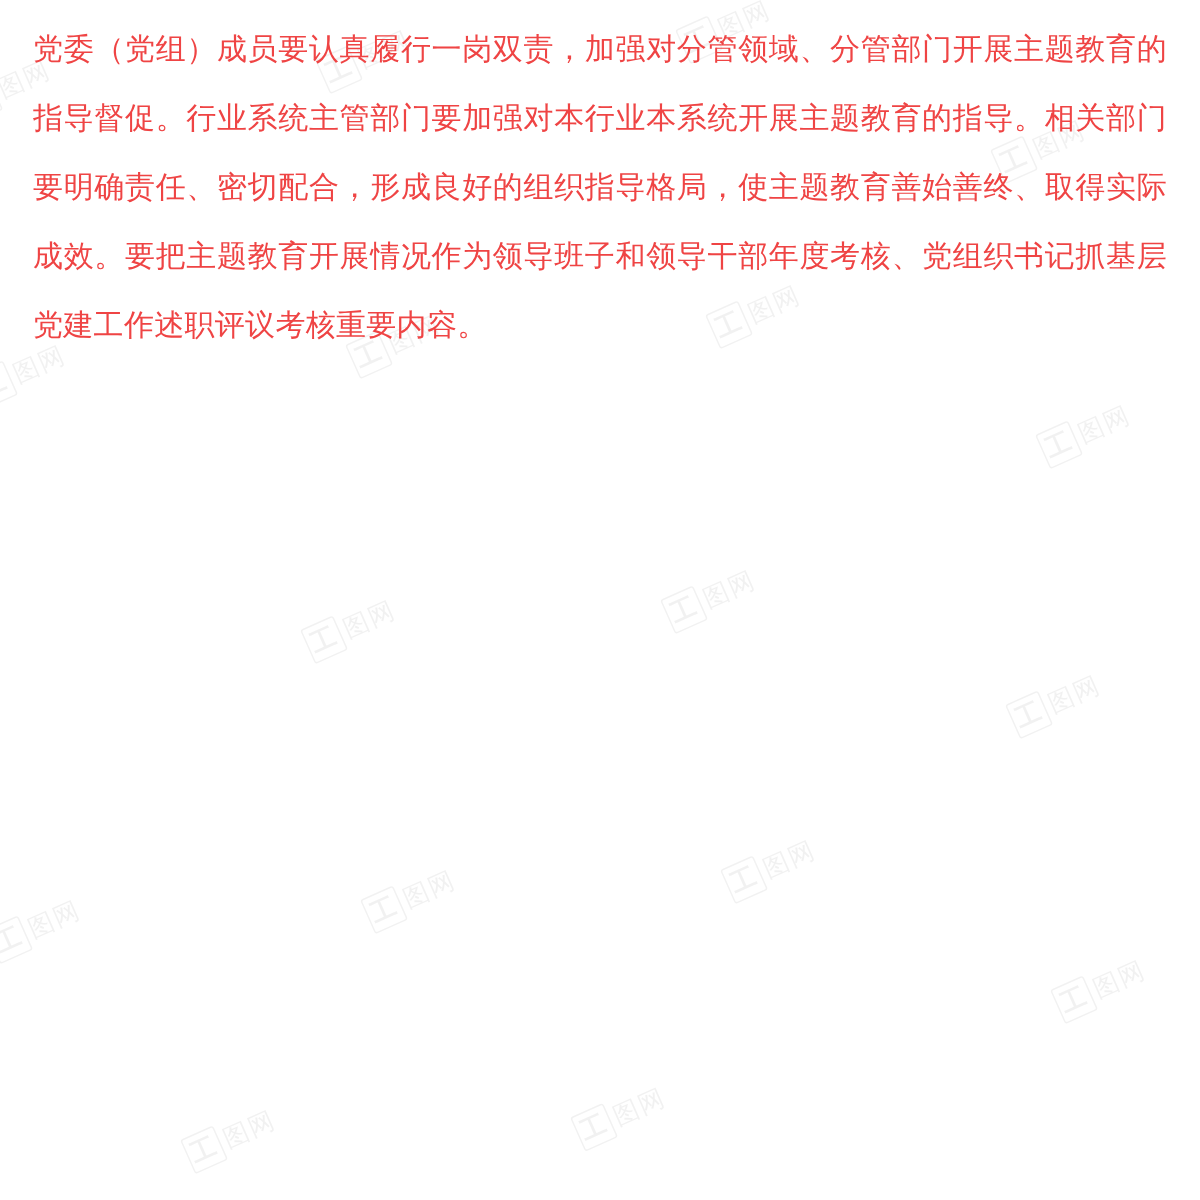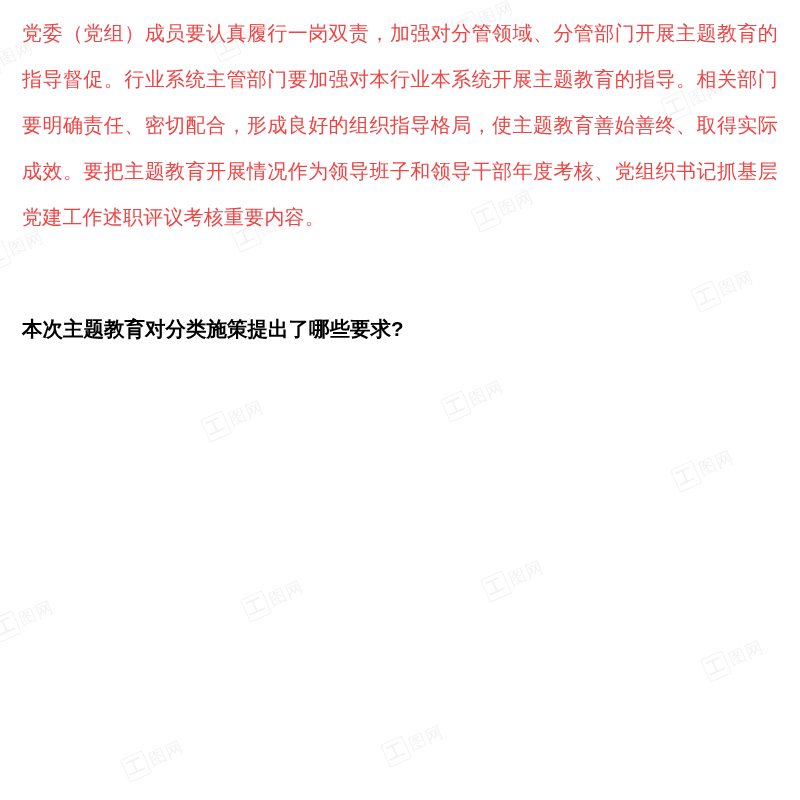--- a/index.html
+++ b/index.html
@@ -100,18 +100,17 @@
     <div class="wm" style="left:480px; top:580px;"><span class="wm-mark">工</span><span>图网</span></div>
     <div class="wm" style="left:700px; top:660px;"><span class="wm-mark">工</span><span>图网</span></div>
     <div class="wm" style="left:120px; top:760px;"><span class="wm-mark">工</span><span>图网</span></div>
     <div class="wm" style="left:380px; top:745px;"><span class="wm-mark">工</span><span>图网</span></div>
   </div>
 
   <p class="para">党委（党组）成员要认真履行一岗双责，加强对分管领域、分管部门开展主题教育的指导督促。行业系统主管部门要加强对本行业本系统开展主题教育的指导。相关部门要明确责任、密切配合，形成良好的组织指导格局，使主题教育善始善终、取得实际成效。要把主题教育开展情况作为领导班子和领导干部年度考核、党组织书记抓基层党建工作述职评议考核重要内容。</p>
 
   <div class="gap-large"></div>
 
-  <h2 class="heading">本次主题教育对分类施策提出了哪些要求?</h2>
 
   <div class="gap-small"></div>
 
 
 </div>
 
 </body></html>

